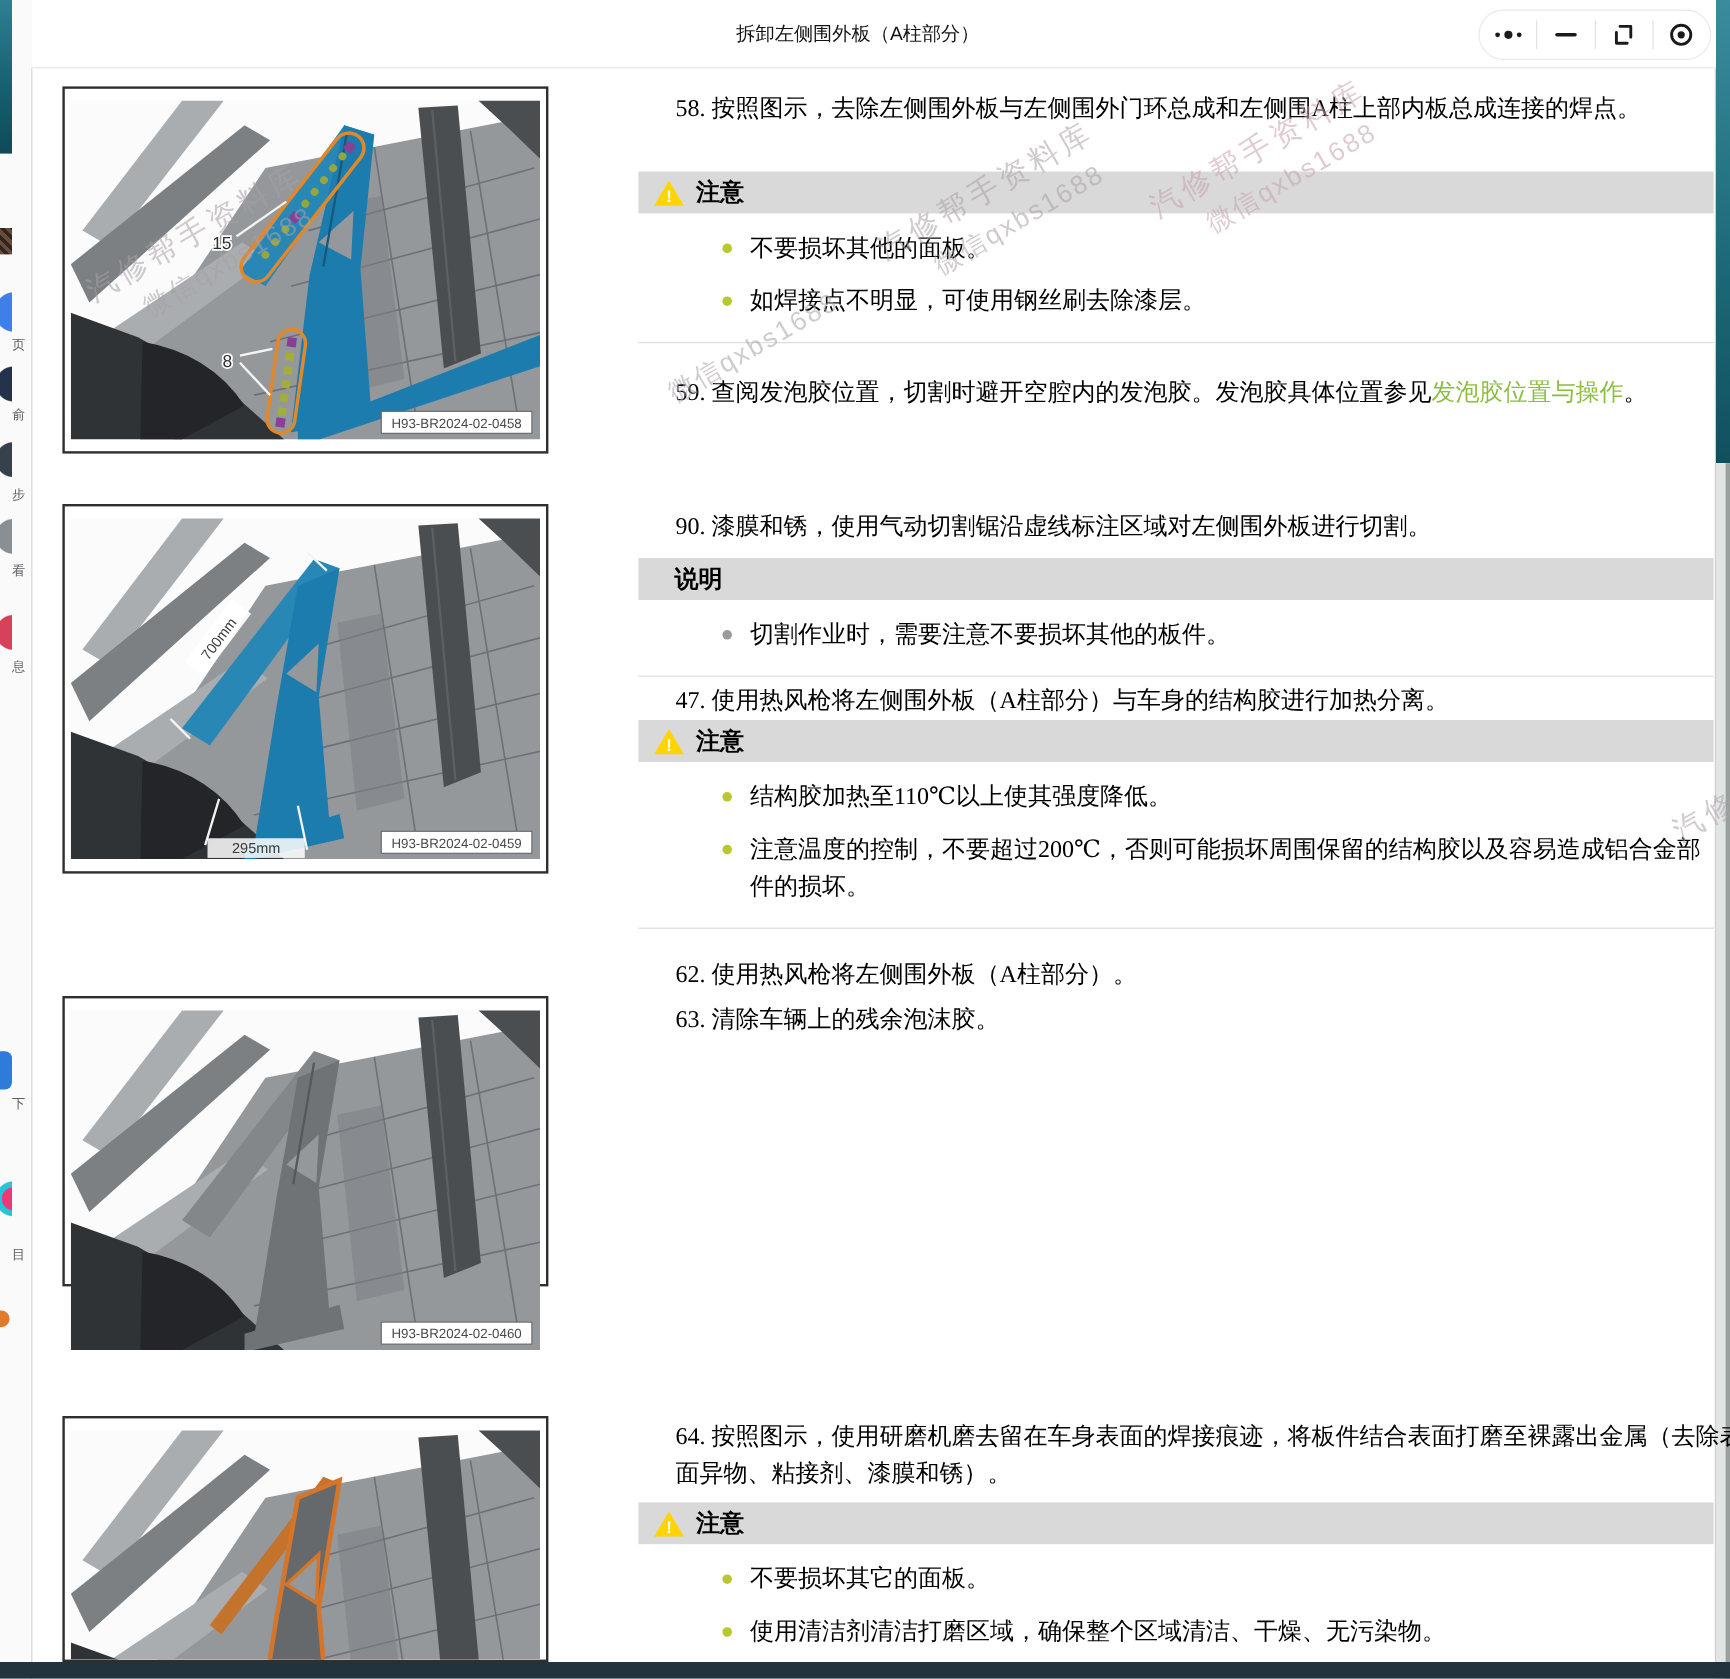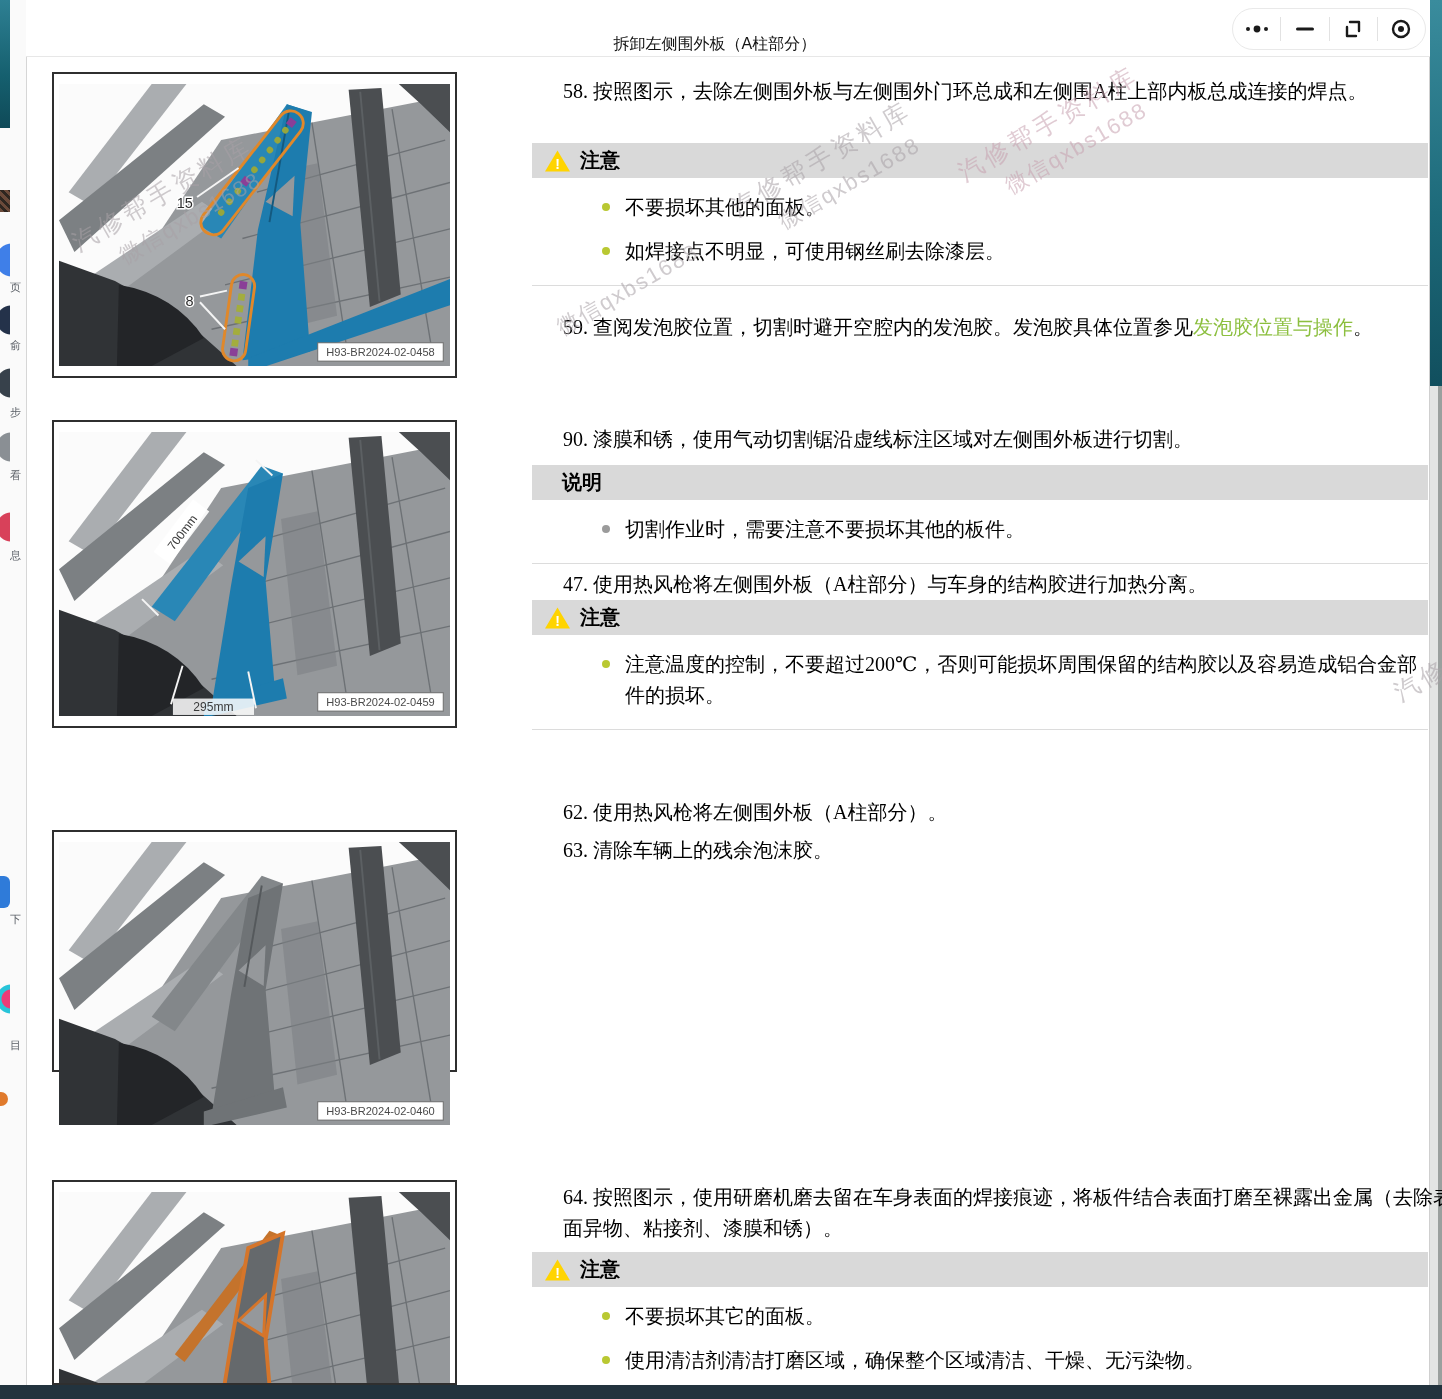--- a/index.html
+++ b/index.html
@@ -97,21 +97,21 @@
 </div>
 
 <div class="app-window"></div>
 
 <div class="titlebar"></div>
 <div class="back-btn">
   <svg width="26" height="26" viewBox="0 0 26 26">
       <polyline class="icon-stroke" points="16,4 6,13 16,22" stroke-width="2.2"></polyline>
     </svg>
 </div>
-<div class="page-title" style="z-index:12;margin-top:16px;">拆卸左侧围外板（A柱部分）</div>
+<div class="page-title" style="z-index:12;">拆卸左侧围外板（A柱部分）</div>
 <div class="win-pill">
   <div class="pill-btn">
     <svg width="26" height="12" viewBox="0 0 26 12">
       <circle cx="4" cy="6" r="2" fill="#1a1a1a"></circle>
         <circle cx="13" cy="6" r="3.4" fill="#1a1a1a"></circle>
         <circle cx="22" cy="6" r="2" fill="#1a1a1a"></circle>
     </svg>
   </div>
   <div class="pill-btn">
     <svg width="20" height="6" viewBox="0 0 20 6">
@@ -345,20 +345,24 @@
   <div class="box-header">
     <svg class="warn-tri" viewBox="0 0 27 24">
       <polygon points="13.5,1.5 26,22.5 1,22.5" fill="#ffd400"></polygon>
       <text x="13.5" y="19.5" text-anchor="middle" font-size="14" font-weight="bold" fill="#ffffff" font-family="Liberation Sans,sans-serif">!</text>
     </svg>
     <span class="box-title">注意</span>
   </div>
   <div class="box-body">
     <div class="bullet">
         <span class="dot"></span>
+        <span>结构胶加热至110℃以上使其强度降低。</span>
+      </div>
+    <div class="bullet">
+        <span class="dot"></span>
         <span>注意温度的控制，不要超过200℃，否则可能损坏周围保留的结构胶以及容易造成铝合金部件的损坏。</span>
       </div>
   </div>
 </div>
 
 <div class="step" style="top:797px;">
   <span>62. </span><span>使用热风枪将左侧围外板（A柱部分）。</span>
 </div>
 
 <div class="step" style="top:835px;">

